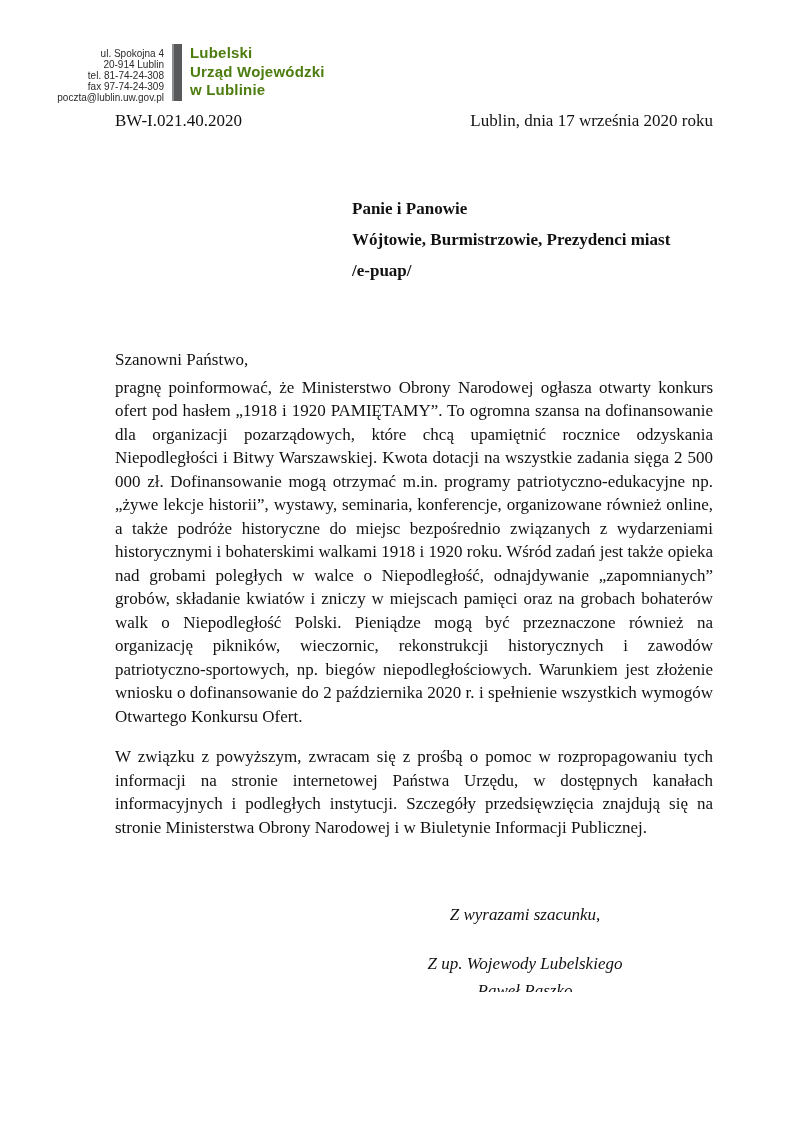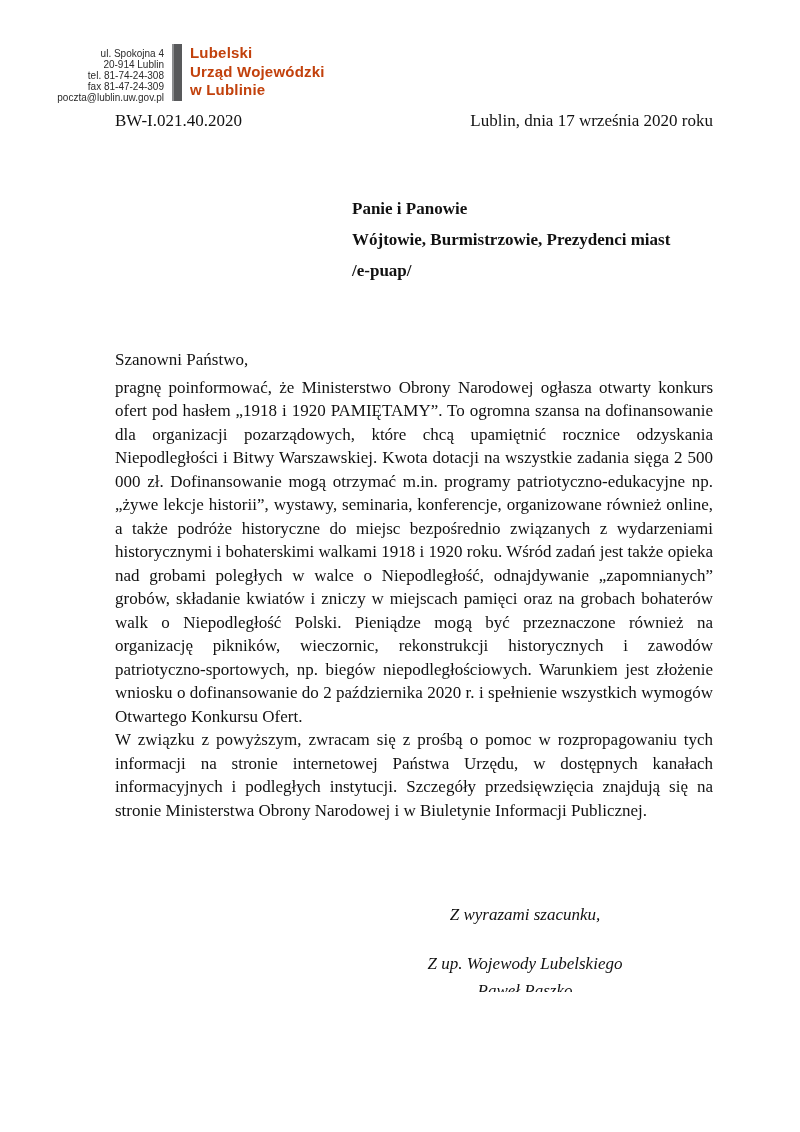--- a/index.html
+++ b/index.html
@@ -35,21 +35,21 @@
     height: 57px;
     background: #58595b;
     margin: 0 8px 0 8px;
     border-left: 2px solid #8c8d8f;
   }
   .logo-text {
     font-family: "Liberation Sans", sans-serif;
     font-weight: bold;
     font-size: 15px;
     line-height: 18.5px;
-    color: #c2410c;
+    color: #4d7c0f;
     letter-spacing: 0.2px;
     white-space: nowrap;
   }
 
   
   .ref-row {
     position: absolute;
     top: 111px;
     left: 115px;
     width: 598px;
@@ -77,21 +77,21 @@
     width: 598px;
     font-size: 17px;
     line-height: 23.5px;
     text-align: justify;
   }
   .salutation {
     text-align: left;
     margin: 0 0 4px 0;
   }
   .para { margin: 0; }
-  .para + .para { margin-top: 0; }
+  .para + .para { margin-top: 17px; }
 
   
   .closing {
     position: absolute;
     top: 885px;
     left: 330px;
     width: 390px;
     text-align: center;
     font-size: 17px;
     font-style: italic;
@@ -109,21 +109,21 @@
 </head>
 <body>
 
 <div class="page">
 
   <div class="letterhead">
     <div class="contact">
       <div>ul. Spokojna 4</div>
       <div>20-914 Lublin</div>
       <div>tel. 81-74-24-308</div>
-      <div>fax 81-47-24-309</div>
+      <div>fax 97-74-24-309</div>
       <div>poczta@lublin.uw.gov.pl</div>
     </div>
     <div class="logo-bar"></div>
     <div class="logo-text">
       <div>Lubelski</div>
       <div>Urząd Wojewódzki</div>
       <div>w Lublinie</div>
     </div>
   </div>
 

